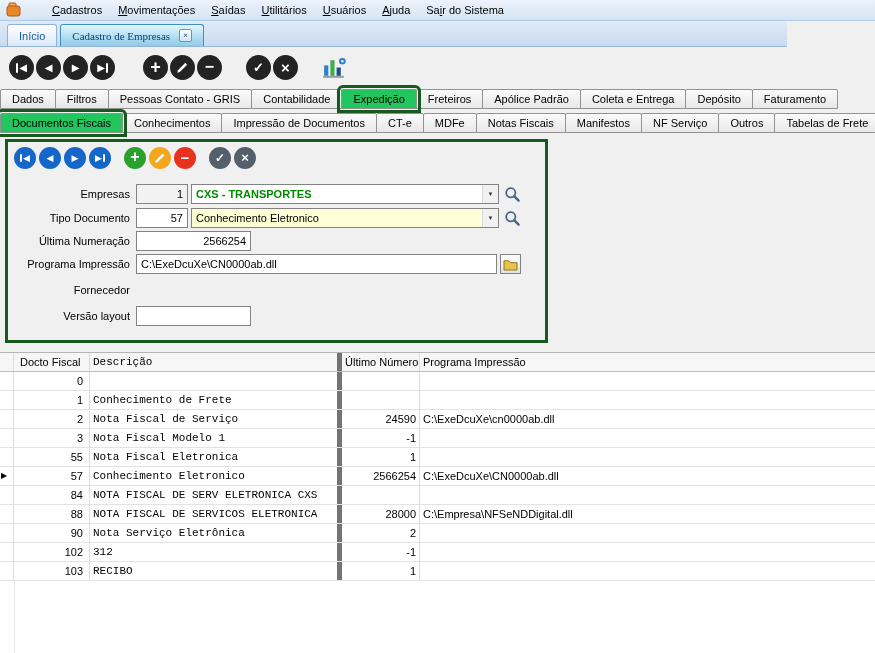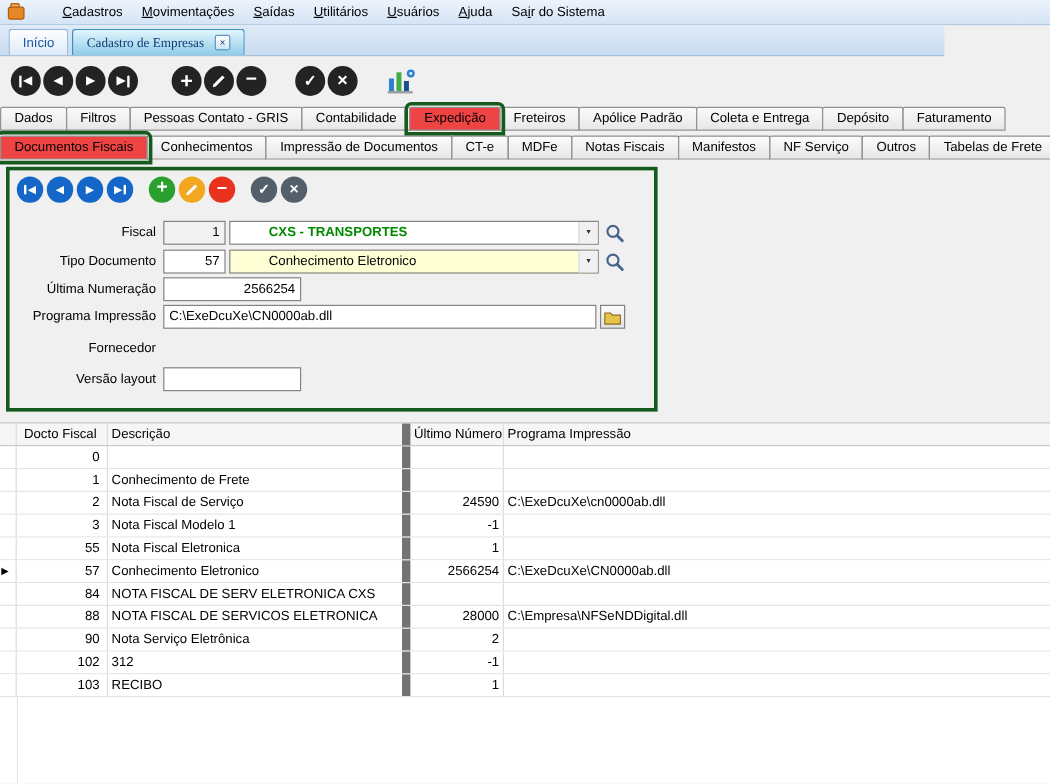--- a/index.html
+++ b/index.html
@@ -44,21 +44,21 @@
   .g-cross { font-size:15px; font-weight:bold; line-height:1; margin-top:-1px; }
   .chartbtn { width:27px; height:27px; margin-left:20px; display:flex; align-items:center; justify-content:center; }
 
   
   .tabrow { position:absolute; left:0; width:875px; display:flex; align-items:flex-end; padding-left:0; }
   .tabrow1 { top:88px;  height:21px; }
   .tabrow2 { top:111px; height:22px; }
   .tab { height:20px; padding:0 11px; display:flex; align-items:center; white-space:nowrap;
          background:linear-gradient(#fbfbfb,#e7e7e7); border:1px solid #919191; margin-right:-1px;
          border-radius:2px 2px 0 0; }
-  .tab.active { background:#ef4444; }
+  .tab.active { background:#22c55e; }
   .tab.boxed  { outline:3px solid #175a1e; outline-offset:1px; position:relative; z-index:3; }
 
   
   .panel { position:absolute; left:5px; top:139px; width:543px; height:204px;
            border:3px solid #175a1e; background:#f0f0f0; }
   .panel-toolbar { position:absolute; left:6px; top:5px; display:flex; align-items:center; }
   .pbtn { width:22px; height:22px; border-radius:50%; color:#fff; margin-right:3px;
           display:flex; align-items:center; justify-content:center; gap:1px; flex:none; }
   .pbtn.blue   { background:#1467c8; }
   .pbtn.green  { background:#2aa12e; }
@@ -75,41 +75,41 @@
 
   .flabel { position:absolute; left:0; width:122px; text-align:right; line-height:20px; white-space:nowrap; }
   .finput { position:absolute; height:20px; border:1px solid #828282; background:#fff;
             font:inherit; padding:0 4px; }
   .finput.code  { width:52px; text-align:right; background:#f2f2f2; }
   .finput.code2 { width:52px; text-align:right; }
   .finput.num   { width:115px; text-align:right; }
   .finput.path  { width:361px; }
   .finput.small { width:115px; }
   .combo { position:absolute; height:20px; border:1px solid #828282; background:#fff;
-           display:flex; align-items:stretch;padding-left:28px; }
+           display:flex; align-items:stretch; }
   .combo.yellow { background:#ffffd6; }
   .combo-text { flex:1; line-height:18px; padding:0 4px; overflow:hidden; white-space:nowrap; }
   .combo-text.greenbold { color:#008a00; font-weight:bold; }
   .combo-arrow { width:16px; display:flex; align-items:center; justify-content:center;
                  background:#f1f1f1; border-left:1px solid #dadada; }
   .combo-arrow span { font-size:6px; color:#333; line-height:1; }
   .search { position:absolute; width:17px; height:17px; display:flex; }
   .fbutton { position:absolute; width:21px; height:20px; border:1px solid #828282;
              background:linear-gradient(#fcfcfc,#e2e2e2); display:flex; align-items:center; justify-content:center; }
 
   
   .grid { position:absolute; left:0; top:352px; width:875px; height:301px; background:#fff;
           border-top:1px solid #b5b5b5; }
   .grid-ind-line { position:absolute; left:14px; top:19px; bottom:0; width:1px; background:#e6e6e6; }
   .grid-header { display:flex; height:19px; background:#f6f6f6; border-bottom:1px solid #bdbdbd;
                  position:relative; z-index:1; }
   .gc { line-height:18px; overflow:hidden; white-space:nowrap; padding:0 3px; }
   .c-ind   { width:14px; padding:0 1px; border-right:1px solid #dcdcdc; font-size:8px; }
   .c-docto { width:76px; border-right:1px solid #dcdcdc; }
-  .c-desc  { width:252px; border-right:7px solid #737373; }
+  .c-desc  { width:252px; border-right:5px solid #737373;font-family:Liberation Mono, monospace; }
   .c-num   { width:78px; border-right:1px solid #dcdcdc; text-align:right; }
   .c-prog  { flex:1; }
   .grid-header .c-docto { padding-left:6px; }
   .grid-body { position:relative; z-index:1; }
   .grow { display:flex; height:19px; border-bottom:1px solid #e3e3e3; background:#fff; }
   .grow .c-docto { text-align:right; padding-right:6px; }
   .grow-ind { display:flex; align-items:center; justify-content:flex-start; color:#000; }
 </style>
 </head>
 <body>
@@ -314,21 +314,21 @@
         </div>
       <span class="pgap"></span>
       <div class="pbtn slate">
           <span class="g-check">✓</span>
         </div>
       <div class="pbtn slate">
           <span class="g-cross">×</span>
         </div>
     </div>
 
-    <div class="flabel" style="top:42px">Fiscal</div>
+    <div class="flabel" style="top:42px">Empresas</div>
     <input class="finput code" style="left: 128px; top: 42px;" value="1">
     <div class="combo" style="left:183px; top:42px; width:308px;">
       <span class="combo-text greenbold">CXS - TRANSPORTES</span>
       <span class="combo-arrow">
           <span>▼</span>
         </span>
     </div>
     <span class="search" style="left:496px; top:44px;">
       <svg viewBox="0 0 17 17" width="17" height="17">
           <circle cx="6.8" cy="6.8" r="4.6" fill="none" stroke="#46658c" stroke-width="1.8"></circle>

